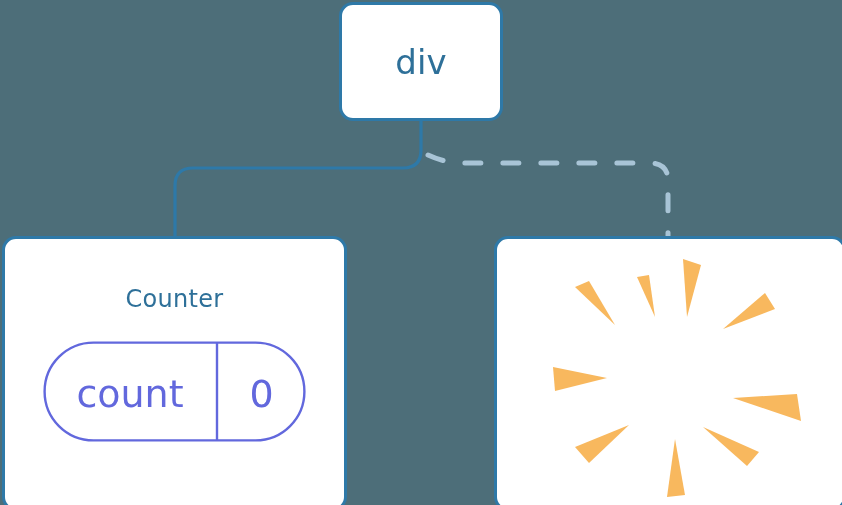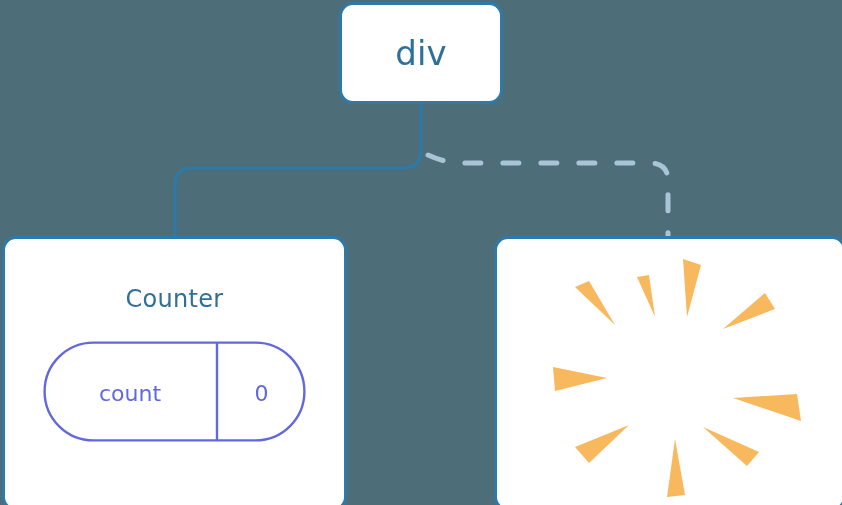--- a/index.html
+++ b/index.html
@@ -38,21 +38,21 @@
     background: #ffffff;
     border: 3px solid #2e79a8;
     border-radius: 14px;
     box-sizing: border-box;
   }
 
   .node-root {
     left: 339px;
     top: 2px;
     width: 164px;
-    height: 102px;
+    height: 119px;
     display: flex;
     align-items: center;
     justify-content: center;
   }
 
   .node-root .node-title {
     font-size: 34px;
     color: #2e7099;
     line-height: 1;
     letter-spacing: 0.2px;
@@ -86,21 +86,21 @@
   }
   .state-pill svg { display: block; }
   .pill-label,
   .pill-value {
     position: absolute;
     top: 0;
     height: 105px;
     display: flex;
     align-items: center;
     justify-content: center;
-    font-size: 22px;
+    font-size: 38px;
     color: #6268dd;
     line-height: 1;
   }
   .pill-label { left: 0; width: 174px; }
   .pill-value { left: 174px; width: 89px; }
 
   
   .node-burst {
     left: 494px;
     top: 236px;

